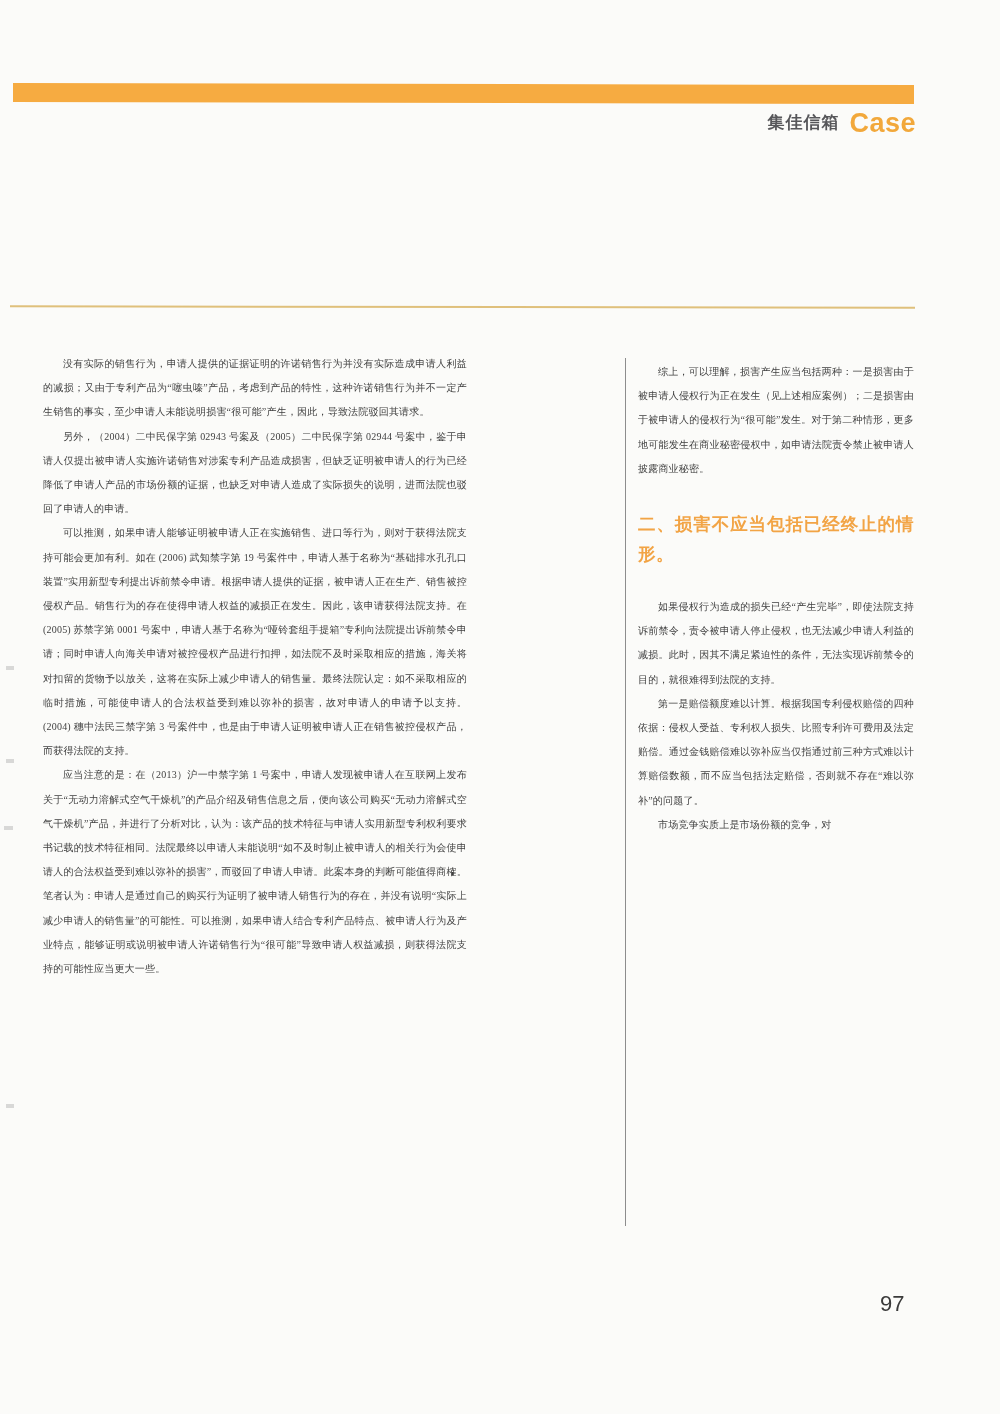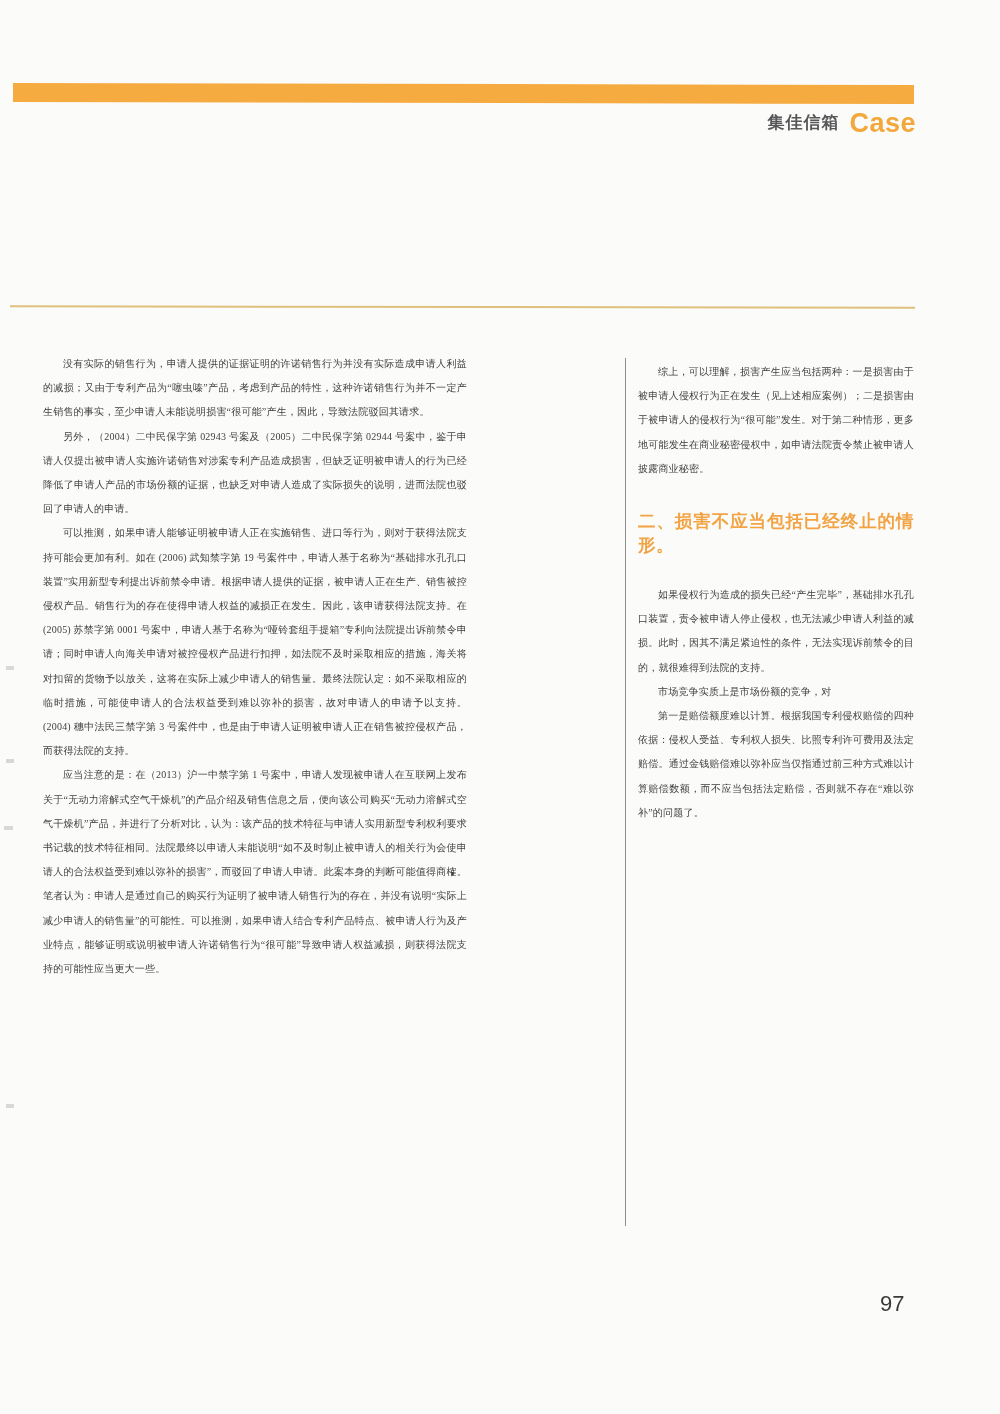--- a/index.html
+++ b/index.html
@@ -83,21 +83,21 @@
     left: 625px;
     top: 358px;
     width: 1px;
     height: 868px;
     background: #8d8d8d;
   }
   .orange-heading {
     color: #f2a445;
     font-weight: bold;
     font-size: 17.5px;
-    line-height: 24px;
+    line-height: 30px;
     text-align: justify;
     letter-spacing: 0.5px;
     font-family: "Liberation Sans", "DejaVu Sans", sans-serif;
   }
   .h-sec2 { margin: 28px 0 26px; }
   .h-sec3 { margin: 26px 0 10px; }
   .page-num {
     position: absolute;
     left: 880px;
     top: 1284px;
@@ -134,23 +134,23 @@
     <p>另外，（2004）二中民保字第 02943 号案及（2005）二中民保字第 02944 号案中，鉴于申请人仅提出被申请人实施许诺销售对涉案专利产品造成损害，但缺乏证明被申请人的行为已经降低了申请人产品的市场份额的证据，也缺乏对申请人造成了实际损失的说明，进而法院也驳回了申请人的申请。</p>
     <p>可以推测，如果申请人能够证明被申请人正在实施销售、进口等行为，则对于获得法院支持可能会更加有利。如在 (2006) 武知禁字第 19 号案件中，申请人基于名称为“基础排水孔孔口装置”实用新型专利提出诉前禁令申请。根据申请人提供的证据，被申请人正在生产、销售被控侵权产品。销售行为的存在使得申请人权益的减损正在发生。因此，该申请获得法院支持。在 (2005) 苏禁字第 0001 号案中，申请人基于名称为“哑铃套组手提箱”专利向法院提出诉前禁令申请；同时申请人向海关申请对被控侵权产品进行扣押，如法院不及时采取相应的措施，海关将对扣留的货物予以放关，这将在实际上减少申请人的销售量。最终法院认定：如不采取相应的临时措施，可能使申请人的合法权益受到难以弥补的损害，故对申请人的申请予以支持。(2004) 穗中法民三禁字第 3 号案件中，也是由于申请人证明被申请人正在销售被控侵权产品，而获得法院的支持。</p>
     <p>应当注意的是：在（2013）沪一中禁字第 1 号案中，申请人发现被申请人在互联网上发布关于“无动力溶解式空气干燥机”的产品介绍及销售信息之后，便向该公司购买“无动力溶解式空气干燥机”产品，并进行了分析对比，认为：该产品的技术特征与申请人实用新型专利权利要求书记载的技术特征相同。法院最终以申请人未能说明“如不及时制止被申请人的相关行为会使申请人的合法权益受到难以弥补的损害”，而驳回了申请人申请。此案本身的判断可能值得商榷。笔者认为：申请人是通过自己的购买行为证明了被申请人销售行为的存在，并没有说明“实际上减少申请人的销售量”的可能性。可以推测，如果申请人结合专利产品特点、被申请人行为及产业特点，能够证明或说明被申请人许诺销售行为“很可能”导致申请人权益减损，则获得法院支持的可能性应当更大一些。</p>
   </div>
 
   <div class="col-divider"></div>
 
   <div class="col-right">
     <p>综上，可以理解，损害产生应当包括两种：一是损害由于被申请人侵权行为正在发生（见上述相应案例）；二是损害由于被申请人的侵权行为“很可能”发生。对于第二种情形，更多地可能发生在商业秘密侵权中，如申请法院责令禁止被申请人披露商业秘密。</p>
     <div class="orange-heading h-sec2">二、损害不应当包括已经终止的情形。</div>
-    <p>如果侵权行为造成的损失已经“产生完毕”，基础排水孔孔口装置，责令被申请人停止侵权，也无法减少申请人利益的减损。此时，因其不满足紧迫性的条件，无法实现诉前禁令的目的，就很难得到法院的支持。</p>
+    <p>如果侵权行为造成的损失已经“产生完毕”，即使法院支持诉前禁令，责令被申请人停止侵权，也无法减少申请人利益的减损。此时，因其不满足紧迫性的条件，无法实现诉前禁令的目的，就很难得到法院的支持。</p>
+    <p>第一是赔偿额度难以计算。根据我国专利侵权赔偿的四种依据：侵权人受益、专利权人损失、比照专利许可费用及法定赔偿。通过金钱赔偿难以弥补应当仅指通过前三种方式难以计算赔偿数额，而不应当包括法定赔偿，否则就不存在“难以弥补”的问题了。</p>
     <p>市场竞争实质上是市场份额的竞争，对</p>
-    <p>第一是赔偿额度难以计算。根据我国专利侵权赔偿的四种依据：侵权人受益、专利权人损失、比照专利许可费用及法定赔偿。通过金钱赔偿难以弥补应当仅指通过前三种方式难以计算赔偿数额，而不应当包括法定赔偿，否则就不存在“难以弥补”的问题了。</p>
   </div>
 
   <div class="page-num">97</div>
 
   <div class="scan-mark m1"></div>
   <div class="scan-mark m2"></div>
   <div class="scan-mark m3"></div>
   <div class="scan-mark m4"></div>
 
 </div>

